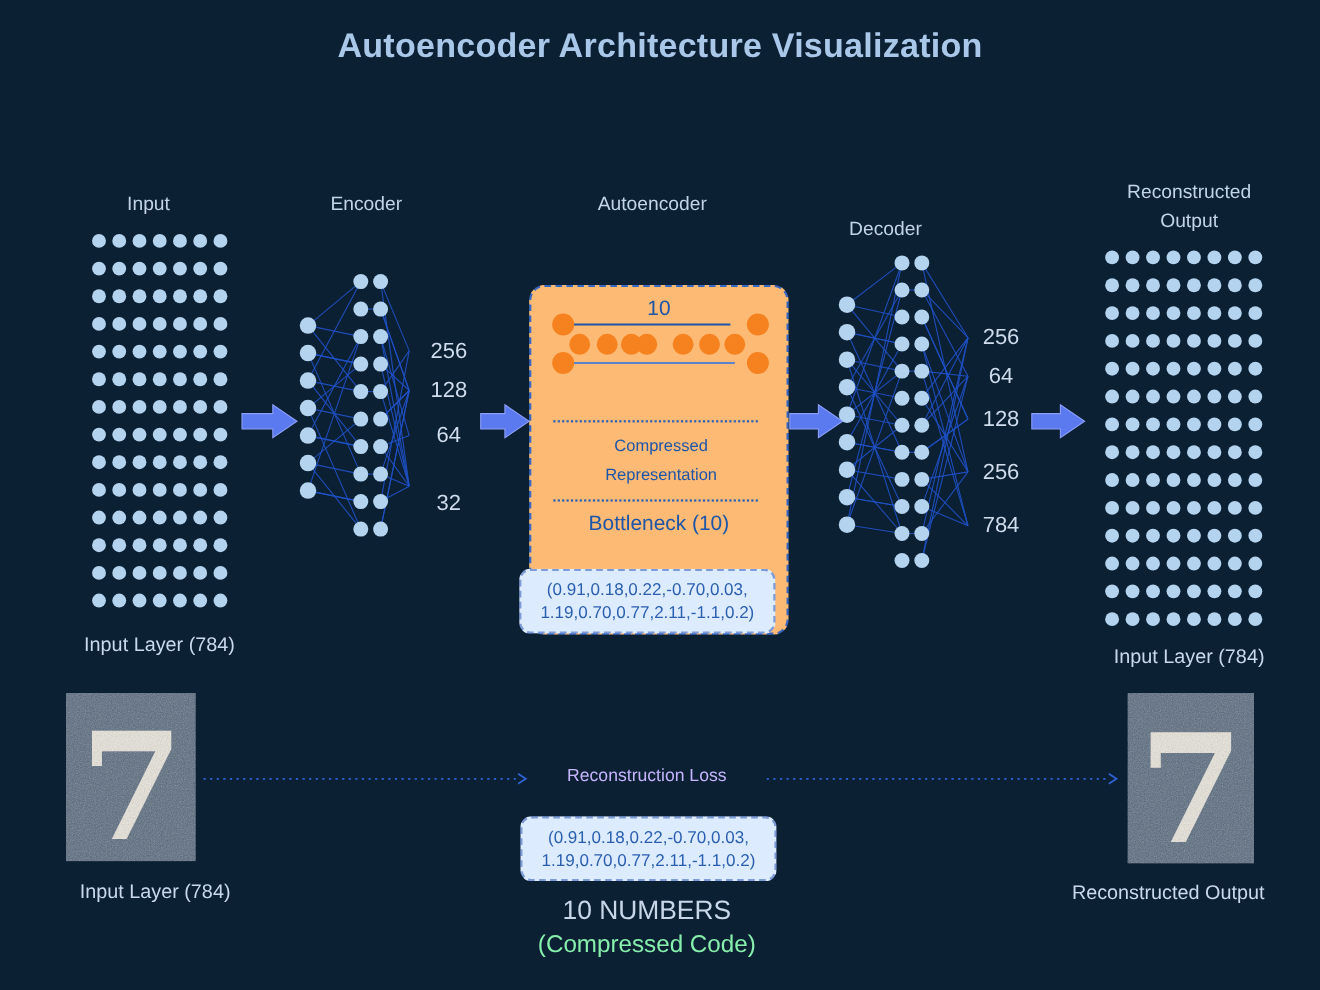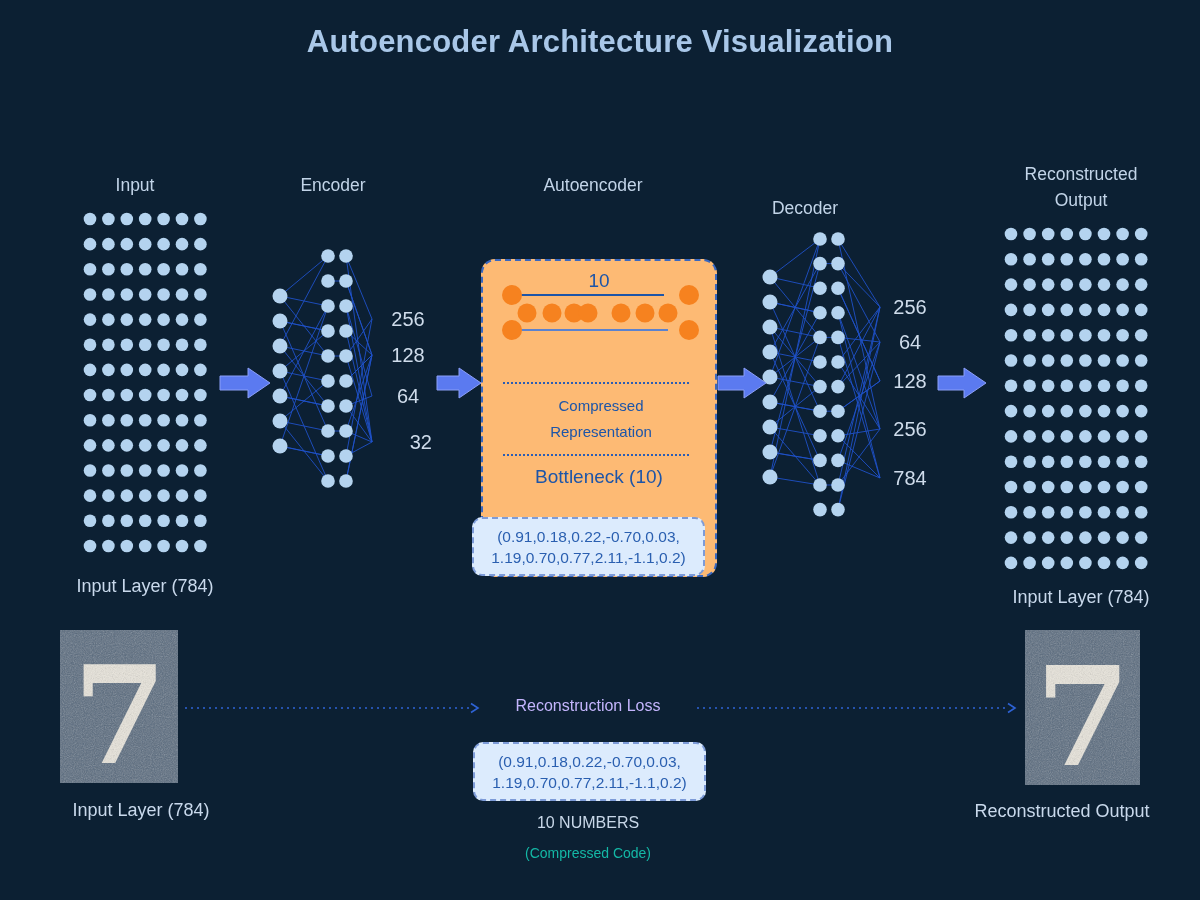--- a/index.html
+++ b/index.html
@@ -30,28 +30,28 @@
            border-radius:10px;z-index:1;box-sizing:border-box;text-align:center;
            font-size:15.5px;line-height:21px;color:#2a5fb0;padding-top:7px;}
   #codebox1{left:472px;top:517px;}
   #codebox2{left:473px;top:742px;}
   .digit-wrap{position:absolute;z-index:1;line-height:0;}
   #digit-input{left:60px;top:630px;}
   #digit-output{left:1025px;top:630px;}
   #loss-label{position:absolute;left:488px;top:697px;width:200px;text-align:center;
               font-size:16px;color:#c4b5fd;z-index:2;}
   #numbers-label{position:absolute;left:488px;top:814px;width:200px;text-align:center;
-                 font-size:16px;color:#c8d7e8;z-index:2;}
+                 font-size:24px;color:#c8d7e8;z-index:2;}
   #numbers-sub{position:absolute;left:478px;top:845px;width:220px;text-align:center;
-               font-size:14px;color:#14b8a6;z-index:2;}
+               font-size:22px;color:#86efac;z-index:2;}
   #cap-digit-input{left:60px;top:800px;width:162px;}
   #cap-digit-output{left:956px;top:801px;width:212px;}
   .layer-lbl{position:absolute;font-size:20px;color:#cfdceb;z-index:2;text-align:center;width:48px;}
   #enc-l0{left:384px;top:308px;} #enc-l1{left:384px;top:344px;}
-  #enc-l2{left:384px;top:385px;} #enc-l3{left:384px;top:431px;text-align:right;}
+  #enc-l2{left:384px;top:385px;} #enc-l3{left:384px;top:447px;}
   #dec-l0{left:886px;top:296px;} #dec-l1{left:886px;top:331px;}
   #dec-l2{left:886px;top:370px;} #dec-l3{left:886px;top:418px;}
   #dec-l4{left:886px;top:467px;}
 </style>
 </head>
 <body>
 
 <div class="canvas">
 
   <div class="title">Autoencoder Architecture Visualization</div>

